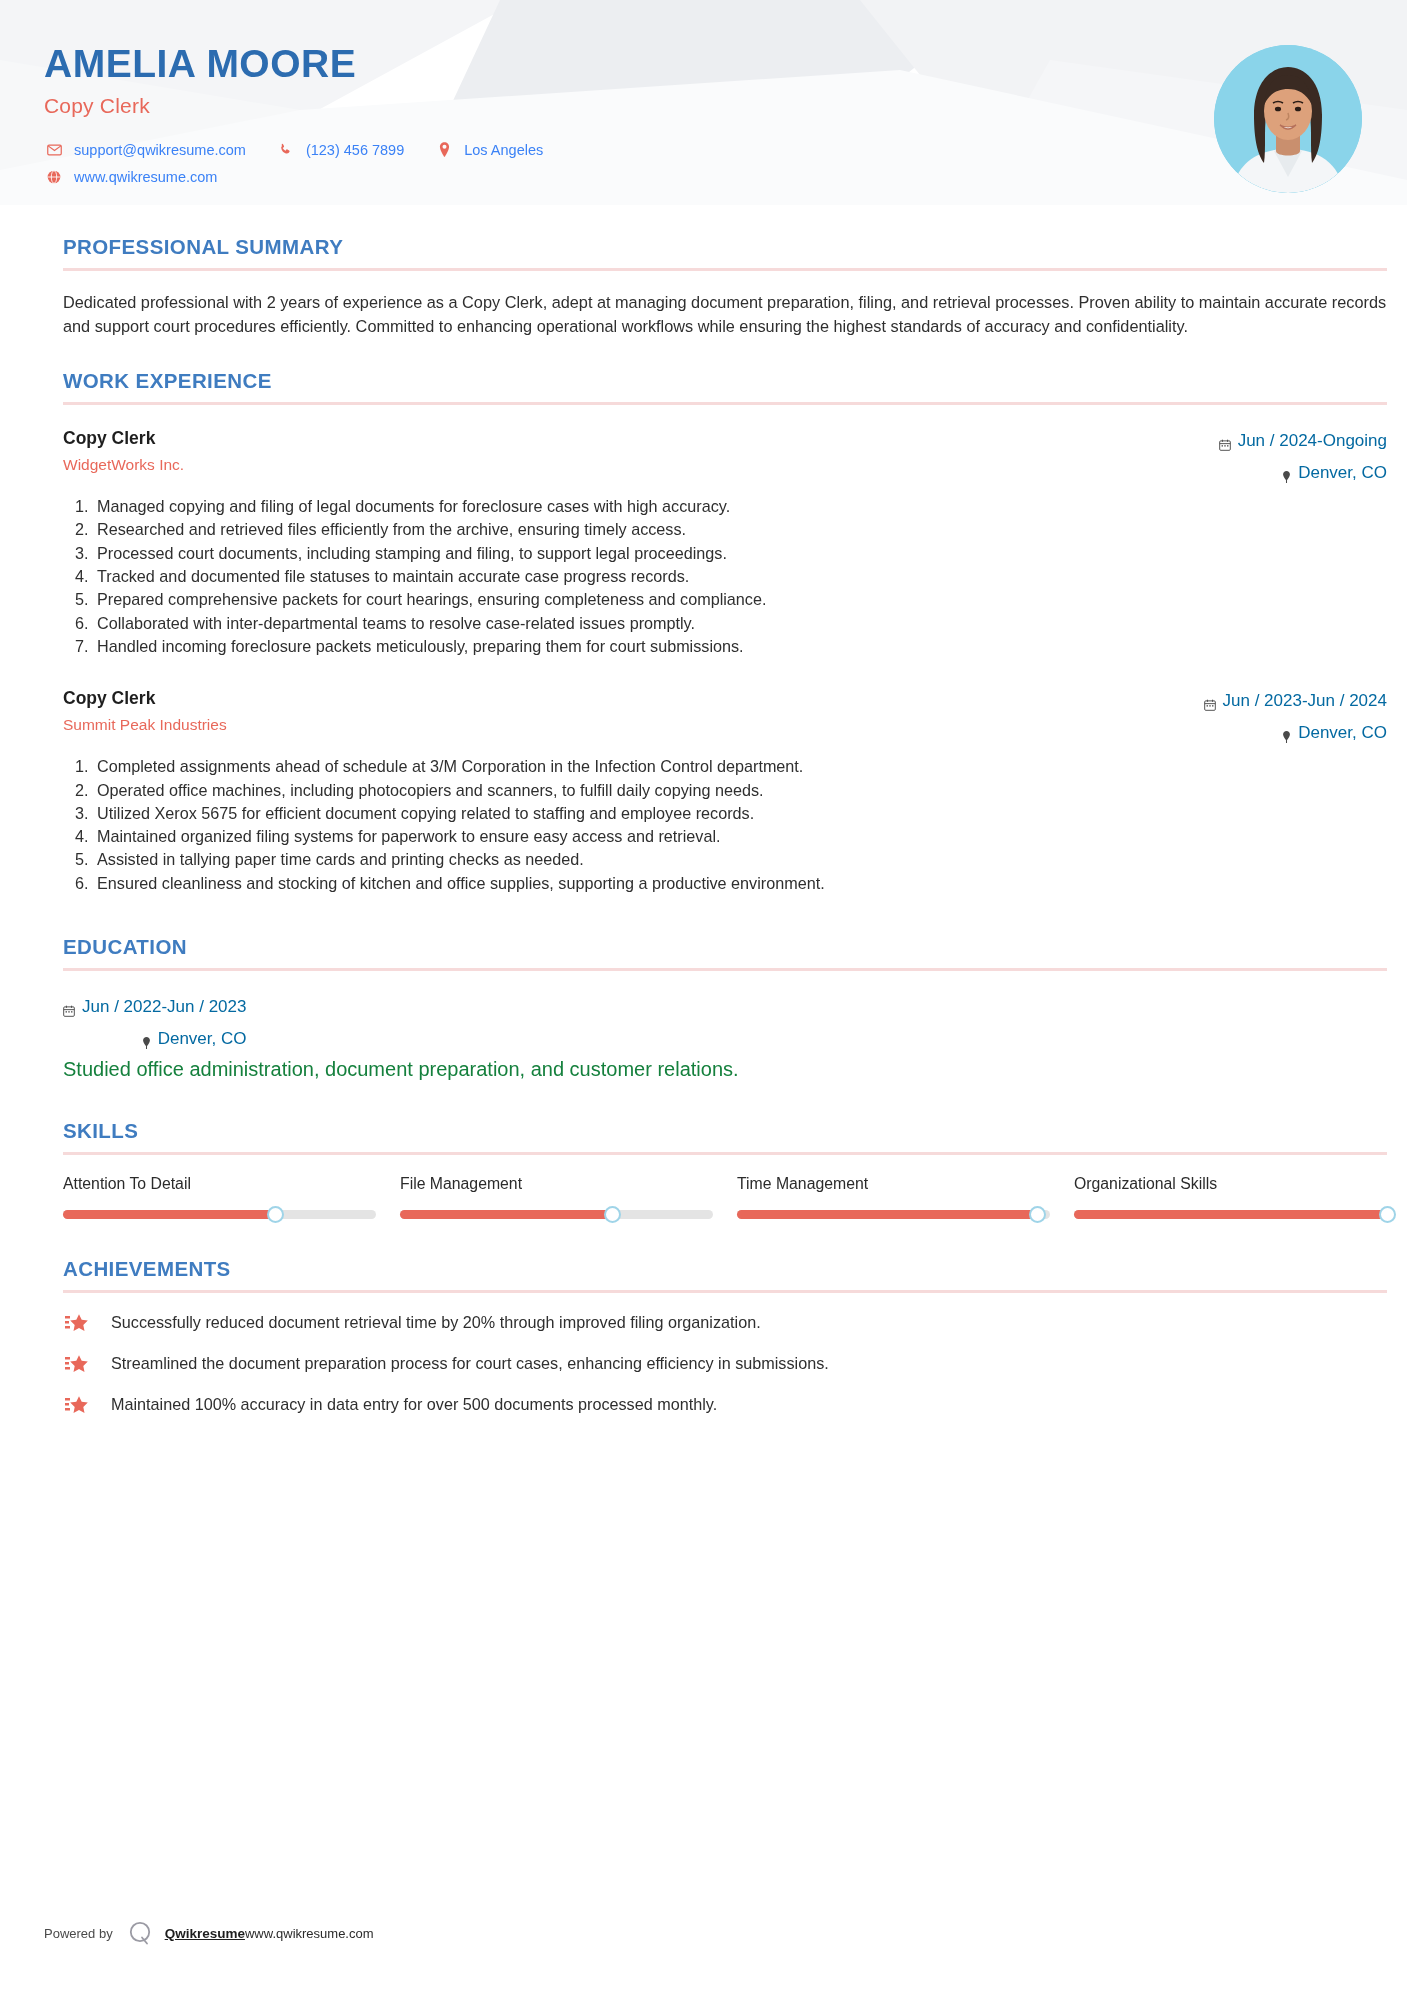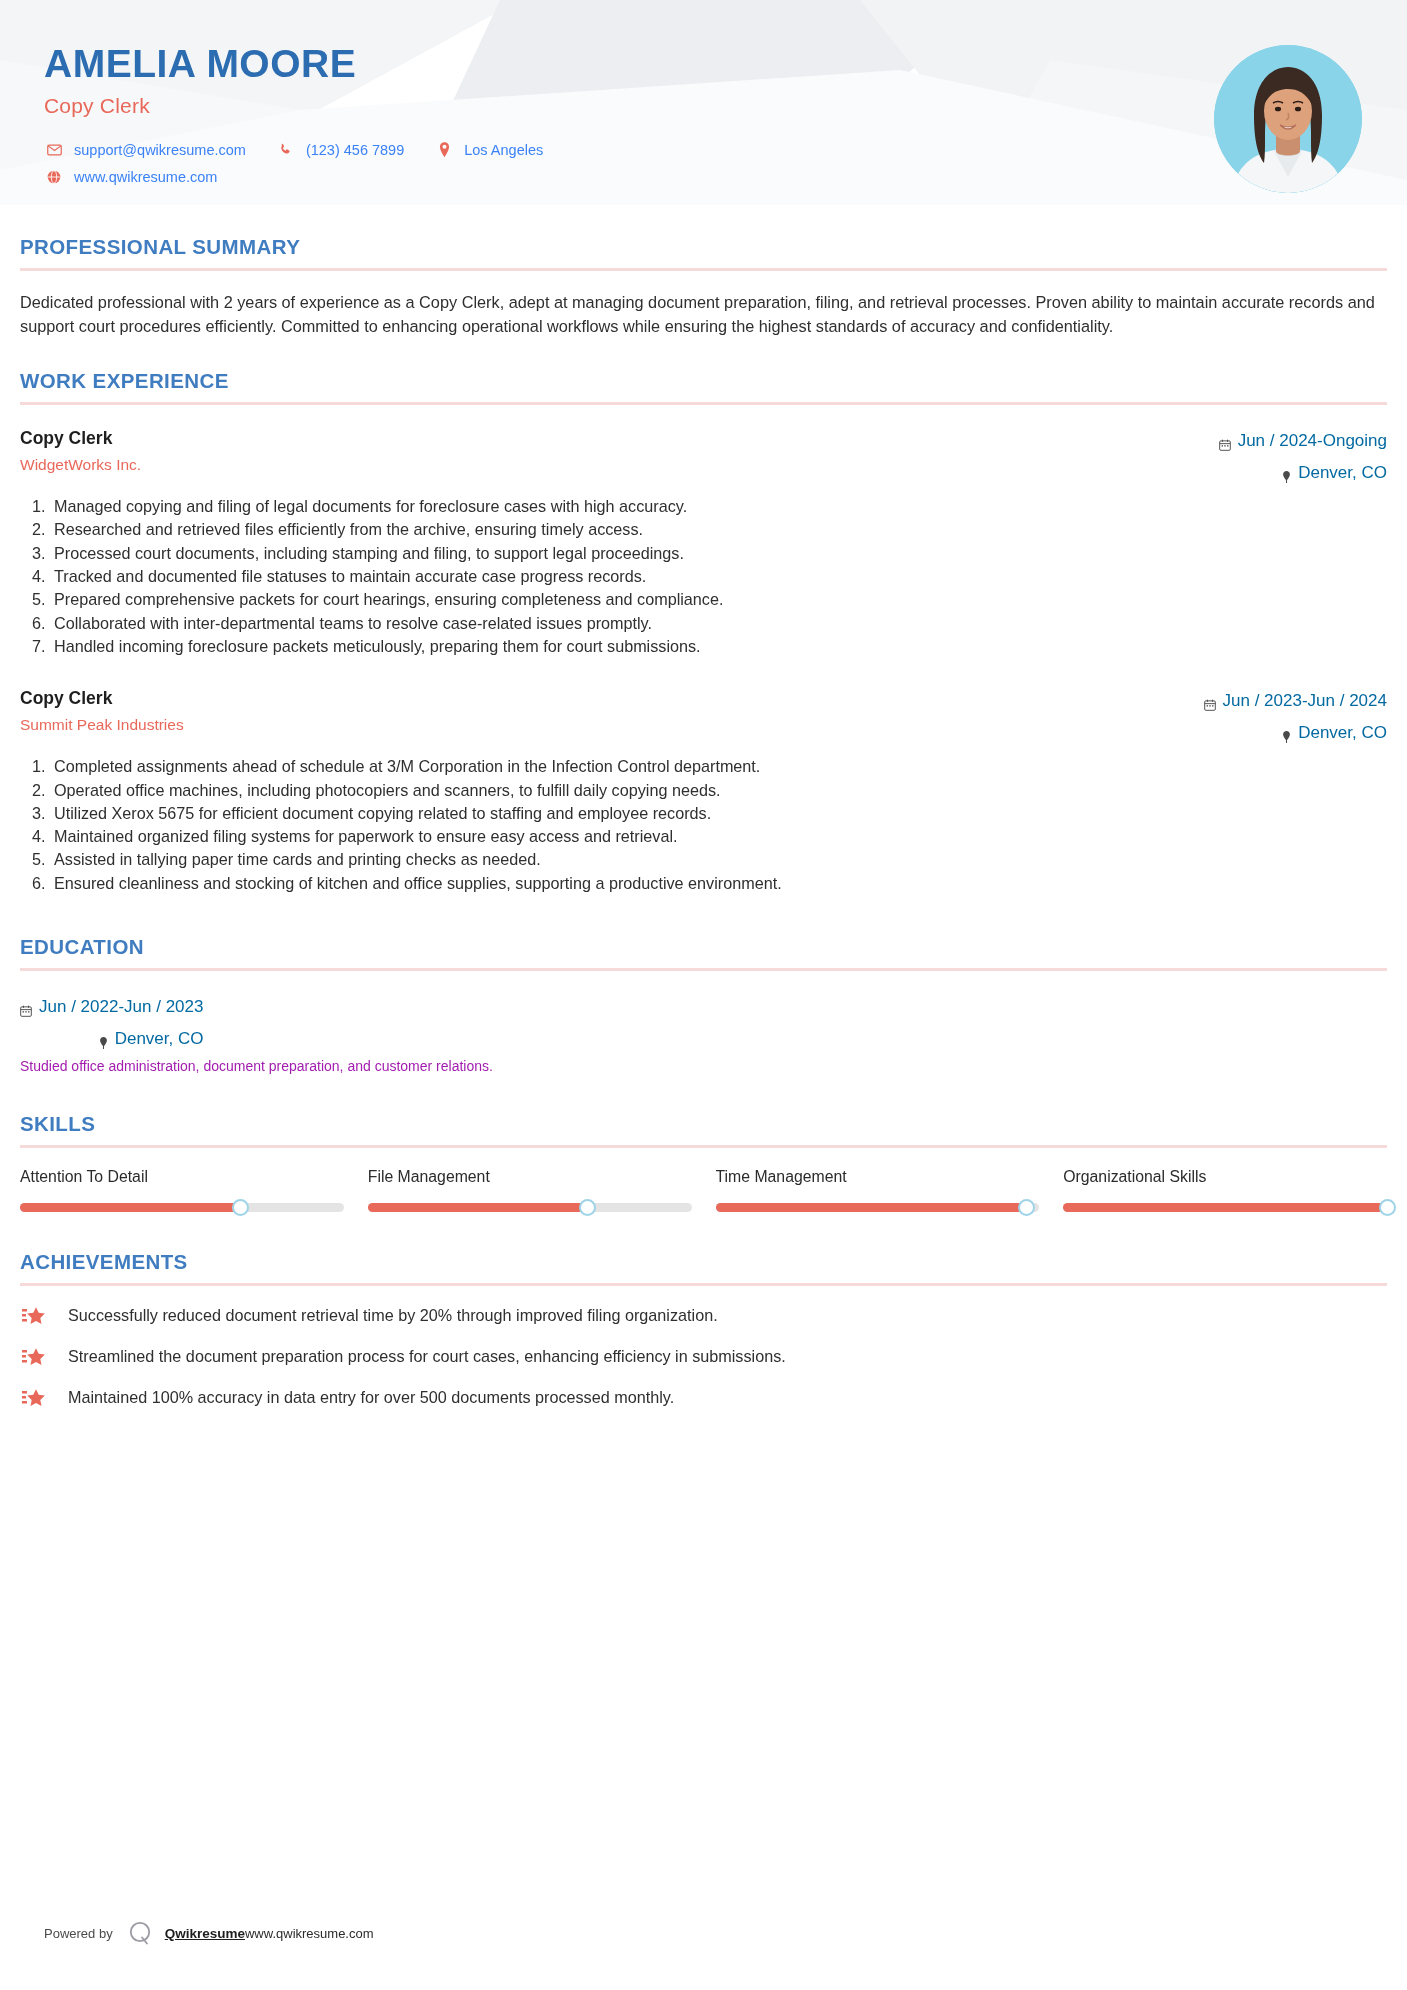--- a/index.html
+++ b/index.html
@@ -77,21 +77,21 @@
     width: 148px;
     height: 148px;
     border-radius: 50%;
     overflow: hidden;
     background: #84d2ea;
     z-index: 3;
   }
   .photo svg { display: block; }
 
   
-  .content { padding: 0 20px; }
+  .content { padding: 0 20px; margin-left: 43px; }
 
   .section { margin-top: 30px; }
   .section-title {
     font-size: 20.5px;
     font-weight: 700;
     color: #3f7cc0;
     letter-spacing: 0.4px;
   }
   .section-rule {
     height: 3px;
@@ -151,22 +151,22 @@
   }
   ol.bullets li {
     font-size: 16.2px;
     line-height: 1.44;
     color: #2f2f2f;
     padding-left: 4px;
   }
 
   .edu-desc {
     margin-top: 9px;
-    font-size: 14px;
-    color: #a21caf;
+    font-size: 20px;
+    color: #15803d;
   }
 
   
   .skills-grid {
     display: flex;
     margin-top: 20px;
     gap: 24px;
   }
   .skill {
     flex: 1 1 0;

